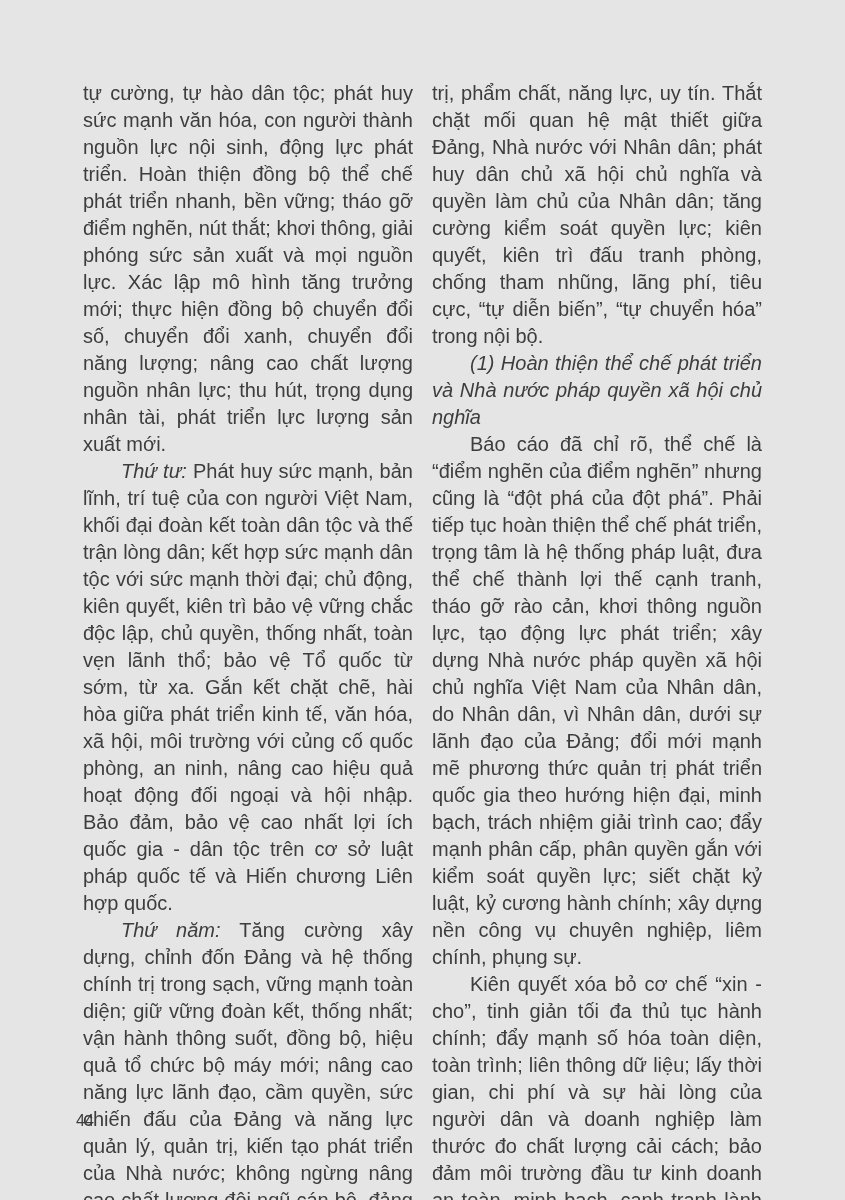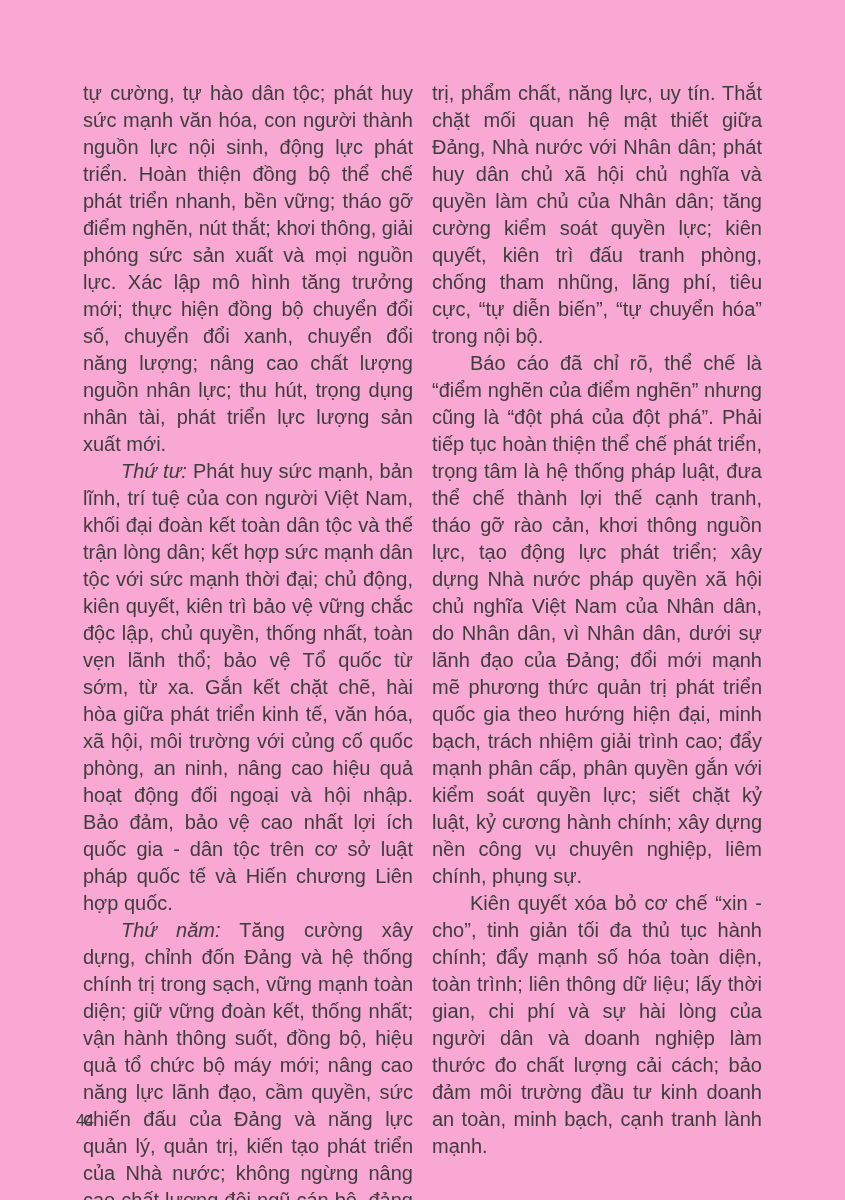--- a/index.html
+++ b/index.html
@@ -10,21 +10,21 @@
     font-family: "Liberation Sans", sans-serif;
     color: #3d3d3d;
     overflow: hidden;
   }
   .page {
     position: relative;
     width: 845px;
     height: 1200px;
     box-sizing: border-box;
     padding: 80px 83px 0 83px;
-    background: #f9a8d4;
+    background: #e5e5e5;
   }
   .columns {
     display: flex;
     gap: 19px;
   }
   .col {
     width: 330px;
     font-size: 20px;
     line-height: 27px;
     text-align: justify;
@@ -57,20 +57,21 @@
   <div class="columns">
 
     <div class="col">
       <p><span>tự cường, tự hào dân tộc; phát huy sức mạnh văn hóa, con người thành nguồn lực nội sinh, động lực phát triển. Hoàn thiện đồng bộ thể chế phát triển nhanh, bền vững; tháo gỡ điểm nghẽn, nút thắt; khơi thông, giải phóng sức sản xuất và mọi nguồn lực. Xác lập mô hình tăng trưởng mới; thực hiện đồng bộ chuyển đổi số, chuyển đổi xanh, chuyển đổi năng lượng; nâng cao chất lượng nguồn nhân lực; thu hút, trọng dụng nhân tài, phát triển lực lượng sản xuất mới.</span></p>
       <p class="para-indent"><span class="lead-italic">Thứ tư:</span> <span>Phát huy sức mạnh, bản lĩnh, trí tuệ của con người Việt Nam, khối đại đoàn kết toàn dân tộc và thế trận lòng dân; kết hợp sức mạnh dân tộc với sức mạnh thời đại; chủ động, kiên quyết, kiên trì bảo vệ vững chắc độc lập, chủ quyền, thống nhất, toàn vẹn lãnh thổ; bảo vệ Tổ quốc từ sớm, từ xa. Gắn kết chặt chẽ, hài hòa giữa phát triển kinh tế, văn hóa, xã hội, môi trường với củng cố quốc phòng, an ninh, nâng cao hiệu quả hoạt động đối ngoại và hội nhập. Bảo đảm, bảo vệ cao nhất lợi ích quốc gia - dân tộc trên cơ sở luật pháp quốc tế và Hiến chương Liên hợp quốc.</span></p>
       <p class="para-indent"><span class="lead-italic">Thứ năm:</span> <span>Tăng cường xây dựng, chỉnh đốn Đảng và hệ thống chính trị trong sạch, vững mạnh toàn diện; giữ vững đoàn kết, thống nhất; vận hành thông suốt, đồng bộ, hiệu quả tổ chức bộ máy mới; nâng cao năng lực lãnh đạo, cầm quyền, sức chiến đấu của Đảng và năng lực quản lý, quản trị, kiến tạo phát triển của Nhà nước; không ngừng nâng cao chất lượng đội ngũ cán bộ, đảng viên thật sự tiêu biểu về bản lĩnh chính</span></p>
     </div>
 
     <div class="col">
       <p><span>trị, phẩm chất, năng lực, uy tín. Thắt chặt mối quan hệ mật thiết giữa Đảng, Nhà nước với Nhân dân; phát huy dân chủ xã hội chủ nghĩa và quyền làm chủ của Nhân dân; tăng cường kiểm soát quyền lực; kiên quyết, kiên trì đấu tranh phòng, chống tham nhũng, lãng phí, tiêu cực, “tự diễn biến”, “tự chuyển hóa” trong nội bộ.</span></p>
+      <p class="subheading-italic">(1) Hoàn thiện thể chế phát triển và Nhà nước pháp quyền xã hội chủ nghĩa</p>
       <p class="para-indent"><span>Báo cáo đã chỉ rõ, thể chế là “điểm nghẽn của điểm nghẽn” nhưng cũng là “đột phá của đột phá”. Phải tiếp tục hoàn thiện thể chế phát triển, trọng tâm là hệ thống pháp luật, đưa thể chế thành lợi thế cạnh tranh, tháo gỡ rào cản, khơi thông nguồn lực, tạo động lực phát triển; xây dựng Nhà nước pháp quyền xã hội chủ nghĩa Việt Nam của Nhân dân, do Nhân dân, vì Nhân dân, dưới sự lãnh đạo của Đảng; đổi mới mạnh mẽ phương thức quản trị phát triển quốc gia theo hướng hiện đại, minh bạch, trách nhiệm giải trình cao; đẩy mạnh phân cấp, phân quyền gắn với kiểm soát quyền lực; siết chặt kỷ luật, kỷ cương hành chính; xây dựng nền công vụ chuyên nghiệp, liêm chính, phụng sự.</span></p>
       <p class="para-indent"><span>Kiên quyết xóa bỏ cơ chế “xin - cho”, tinh giản tối đa thủ tục hành chính; đẩy mạnh số hóa toàn diện, toàn trình; liên thông dữ liệu; lấy thời gian, chi phí và sự hài lòng của người dân và doanh nghiệp làm thước đo chất lượng cải cách; bảo đảm môi trường đầu tư kinh doanh an toàn, minh bạch, cạnh tranh lành mạnh.</span></p>
 
     </div>
 
   </div>
 
   <div class="page-number">44</div>
 </div>
 

